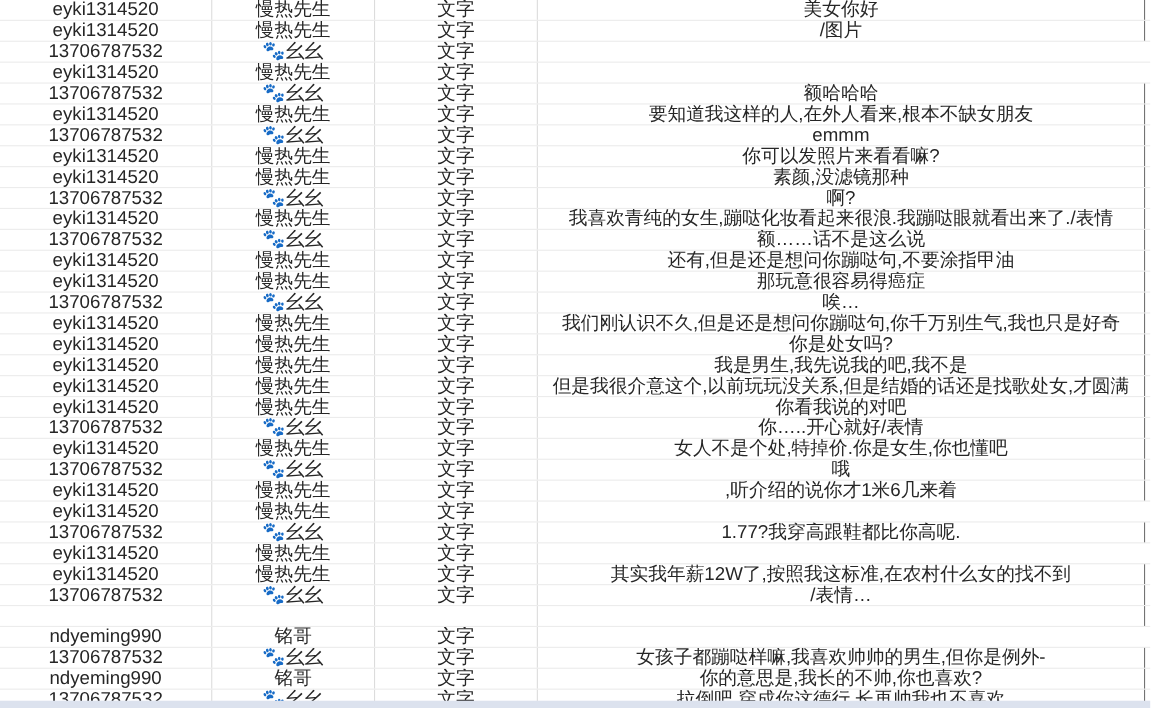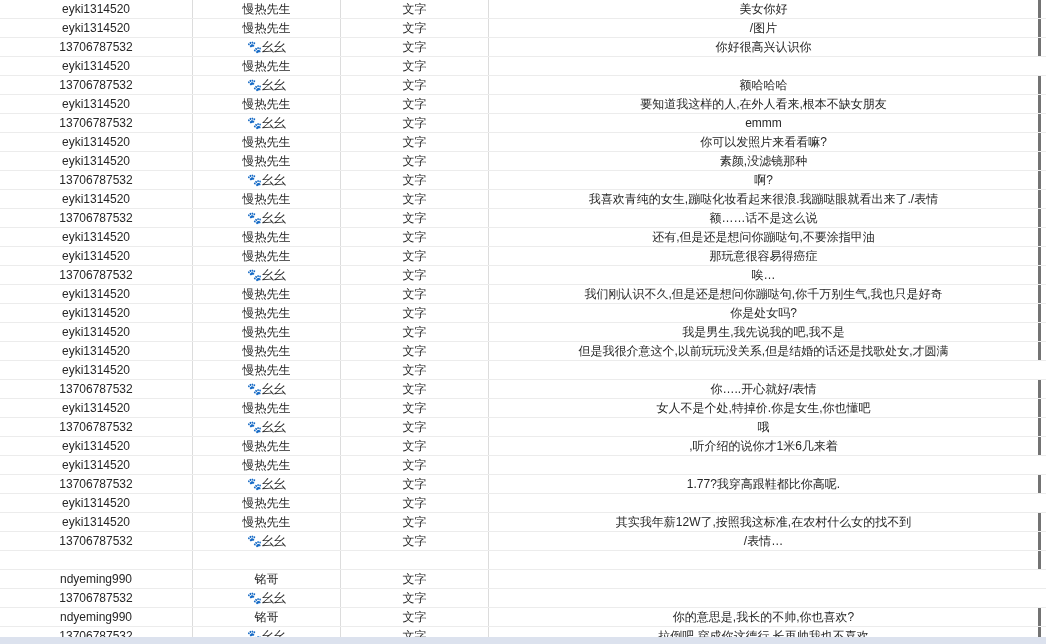--- a/index.html
+++ b/index.html
@@ -2,40 +2,40 @@
 <html><head>
 <meta charset="utf-8">
 <style>
   html,body { margin:0; padding:0; background:#fff; }
   .viewport {
     position:relative;
     width:1046px; height:644px;
     overflow:hidden;
     background:#ffffff;
     font-family:"Liberation Sans","DejaVu Sans",sans-serif;
-    font-size:12px;
+    font-size:17px;
     color:#262626;
   }
   .sheet { position:absolute; top:0; left:0; width:1046px; }
   .row {
     display:grid;
     grid-template-columns:193px 148px 148px 552px 5px;
     height:19px;
     line-height:18px;
     border-bottom:1px solid #ececec;
     box-sizing:border-box;
   }
   .cell {
     overflow:hidden;
     white-space:nowrap;
     text-align:center;
     box-sizing:border-box;
     border-right:1px solid #dcdcdc;
   }
-  .cell.last { border-right:3px solid #737373; }
+  .cell.last { border-right:1px solid #737373; }
   .cell.pad { border-right:none; }
   .bottom-strip {
     position:absolute;
     left:0; bottom:0;
     width:1046px; height:7px;
     background:#dce2ee;
   }
 </style>
 </head>
 <body>
@@ -53,21 +53,20 @@
     <div class="cell">eyki1314520</div>
     <div class="cell">慢热先生</div>
     <div class="cell">文字</div>
     <div class="cell last">/图片</div>
     <div class="cell pad"></div>
   </div>
       <div class="row">
     <div class="cell">13706787532</div>
     <div class="cell">🐾幺幺</div>
     <div class="cell">文字</div>
-    <div class="cell last">你好很高兴认识你</div>
     <div class="cell pad"></div>
   </div>
       <div class="row">
     <div class="cell">eyki1314520</div>
     <div class="cell">慢热先生</div>
     <div class="cell">文字</div>
     <div class="cell pad"></div>
   </div>
       <div class="row">
     <div class="cell">13706787532</div>
@@ -171,20 +170,21 @@
     <div class="cell">eyki1314520</div>
     <div class="cell">慢热先生</div>
     <div class="cell">文字</div>
     <div class="cell last">但是我很介意这个,以前玩玩没关系,但是结婚的话还是找歌处女,才圆满</div>
     <div class="cell pad"></div>
   </div>
       <div class="row">
     <div class="cell">eyki1314520</div>
     <div class="cell">慢热先生</div>
     <div class="cell">文字</div>
+    <div class="cell last">你看我说的对吧</div>
     <div class="cell pad"></div>
   </div>
       <div class="row">
     <div class="cell">13706787532</div>
     <div class="cell">🐾幺幺</div>
     <div class="cell">文字</div>
     <div class="cell last">你…..开心就好/表情</div>
     <div class="cell pad"></div>
   </div>
       <div class="row">
@@ -251,20 +251,21 @@
       <div class="row">
     <div class="cell">ndyeming990</div>
     <div class="cell">铭哥</div>
     <div class="cell">文字</div>
     <div class="cell pad"></div>
   </div>
       <div class="row">
     <div class="cell">13706787532</div>
     <div class="cell">🐾幺幺</div>
     <div class="cell">文字</div>
+    <div class="cell last">女孩子都蹦哒样嘛,我喜欢帅帅的男生,但你是例外-</div>
     <div class="cell pad"></div>
   </div>
       <div class="row">
     <div class="cell">ndyeming990</div>
     <div class="cell">铭哥</div>
     <div class="cell">文字</div>
     <div class="cell last">你的意思是,我长的不帅,你也喜欢?</div>
     <div class="cell pad"></div>
   </div>
       <div class="row">

